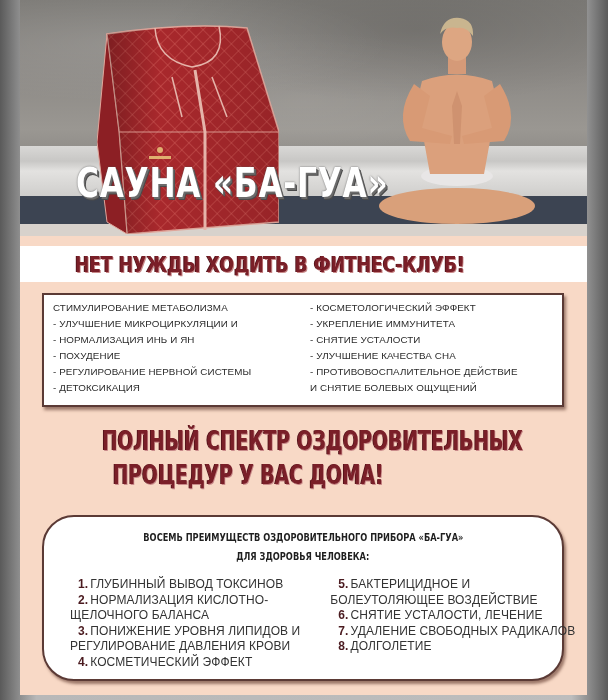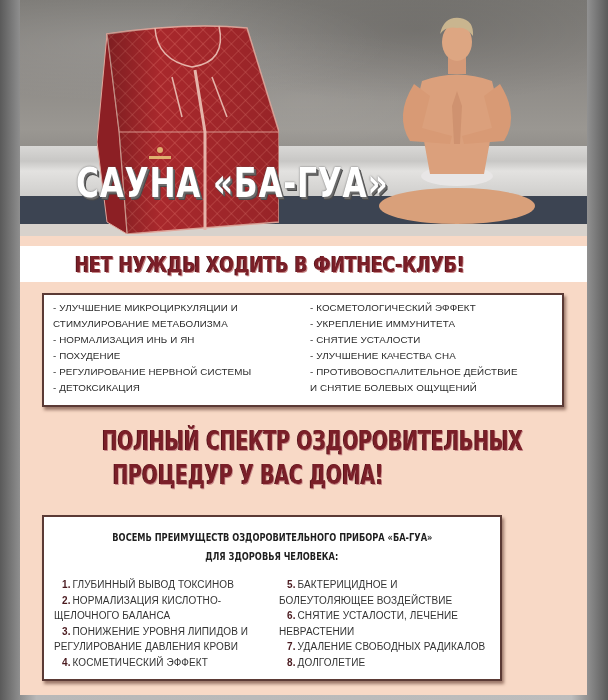--- a/index.html
+++ b/index.html
@@ -84,33 +84,33 @@
   .col p {
     font-family: "Liberation Sans", sans-serif;
     font-size: 9.8px; line-height: 16px; color: #2b2b2b;
     text-transform: uppercase; letter-spacing: 0.1px; white-space: nowrap;
   }
   .col.right { padding-left: 14px; }
   .hl2-wrap {
     position: absolute; left: 0; width: 456px; top: 424px; text-align: center;
   }
   .hl2 { font-size: 26px; line-height: 34px; transform: scaleX(0.72); }
-  .box2 { left: 22px; top: 515px; width: 460px; height: 166px; }
+  .box2 { left: 22px; top: 515px; width: 522px; height: 166px; border-radius: 32px; }
   .box2 .title {
     text-align: center; margin-top: 10px;
   }
   .box2 .title span {
     display: inline-block;
     font-family: "DejaVu Sans", sans-serif; font-weight: bold;
     font-size: 11px; line-height: 17px; color: #1f1f1f;
     transform: scaleX(0.75);
     white-space: nowrap;
   }
   .box2 .cols { padding: 12px 10px 0 10px; }
-  .box2 .col p { font-size: 10px; line-height: 15.5px; color: #333; }
+  .box2 .col p { font-size: 12px; line-height: 15.5px; color: #333; margin-left: 16px; }
   .num { font-weight: bold; color: #4a1a1f; margin-left: 8px; margin-right: 2px; }
 </style>
 </head>
 <body>
 
 <div class="poster">
 
   <div class="hero">
     <div class="wall-tex"></div>
     <div class="floor-light"></div>
@@ -160,22 +160,22 @@
     <div class="hero-title">САУНА «БА-ГУА»</div>
   </div>
 
   <div class="band band-white">
     <span class="headline hl1">НЕТ НУЖДЫ ХОДИТЬ В ФИТНЕС-КЛУБ!</span>
   </div>
 
   <div class="box box1">
     <div class="cols">
       <div class="col">
+        <p>СТИМУЛИРОВАНИЕ МЕТАБОЛИЗМА</p>
         <p>- УЛУЧШЕНИЕ МИКРОЦИРКУЛЯЦИИ И</p>
-        <p>СТИМУЛИРОВАНИЕ МЕТАБОЛИЗМА</p>
         <p>- НОРМАЛИЗАЦИЯ ИНЬ И ЯН</p>
         <p>- ПОХУДЕНИЕ</p>
         <p>- РЕГУЛИРОВАНИЕ НЕРВНОЙ СИСТЕМЫ</p>
         <p>- ДЕТОКСИКАЦИЯ</p>
       </div>
       <div class="col right">
         <p>- КОСМЕТОЛОГИЧЕСКИЙ ЭФФЕКТ</p>
         <p>- УКРЕПЛЕНИЕ ИММУНИТЕТА</p>
         <p>- СНЯТИЕ УСТАЛОСТИ</p>
         <p>- УЛУЧШЕНИЕ КАЧЕСТВА СНА</p>
@@ -201,20 +201,19 @@
         <p><span class="num">2.</span><span>НОРМАЛИЗАЦИЯ КИСЛОТНО-</span></p>
         <p>ЩЕЛОЧНОГО БАЛАНСА</p>
         <p><span class="num">3.</span><span>ПОНИЖЕНИЕ УРОВНЯ ЛИПИДОВ И</span></p>
         <p>РЕГУЛИРОВАНИЕ ДАВЛЕНИЯ КРОВИ</p>
         <p><span class="num">4.</span><span>КОСМЕТИЧЕСКИЙ ЭФФЕКТ</span></p>
       </div>
       <div class="col right">
         <p><span class="num">5.</span><span>БАКТЕРИЦИДНОЕ И</span></p>
         <p>БОЛЕУТОЛЯЮЩЕЕ ВОЗДЕЙСТВИЕ</p>
         <p><span class="num">6.</span><span>СНЯТИЕ УСТАЛОСТИ, ЛЕЧЕНИЕ</span></p>
-        <p>НЕВРАСТЕНИИ</p>
         <p><span class="num">7.</span><span>УДАЛЕНИЕ СВОБОДНЫХ РАДИКАЛОВ</span></p>
         <p><span class="num">8.</span><span>ДОЛГОЛЕТИЕ</span></p>
       </div>
     </div>
   </div>
 
 </div>
 
 </body></html>

